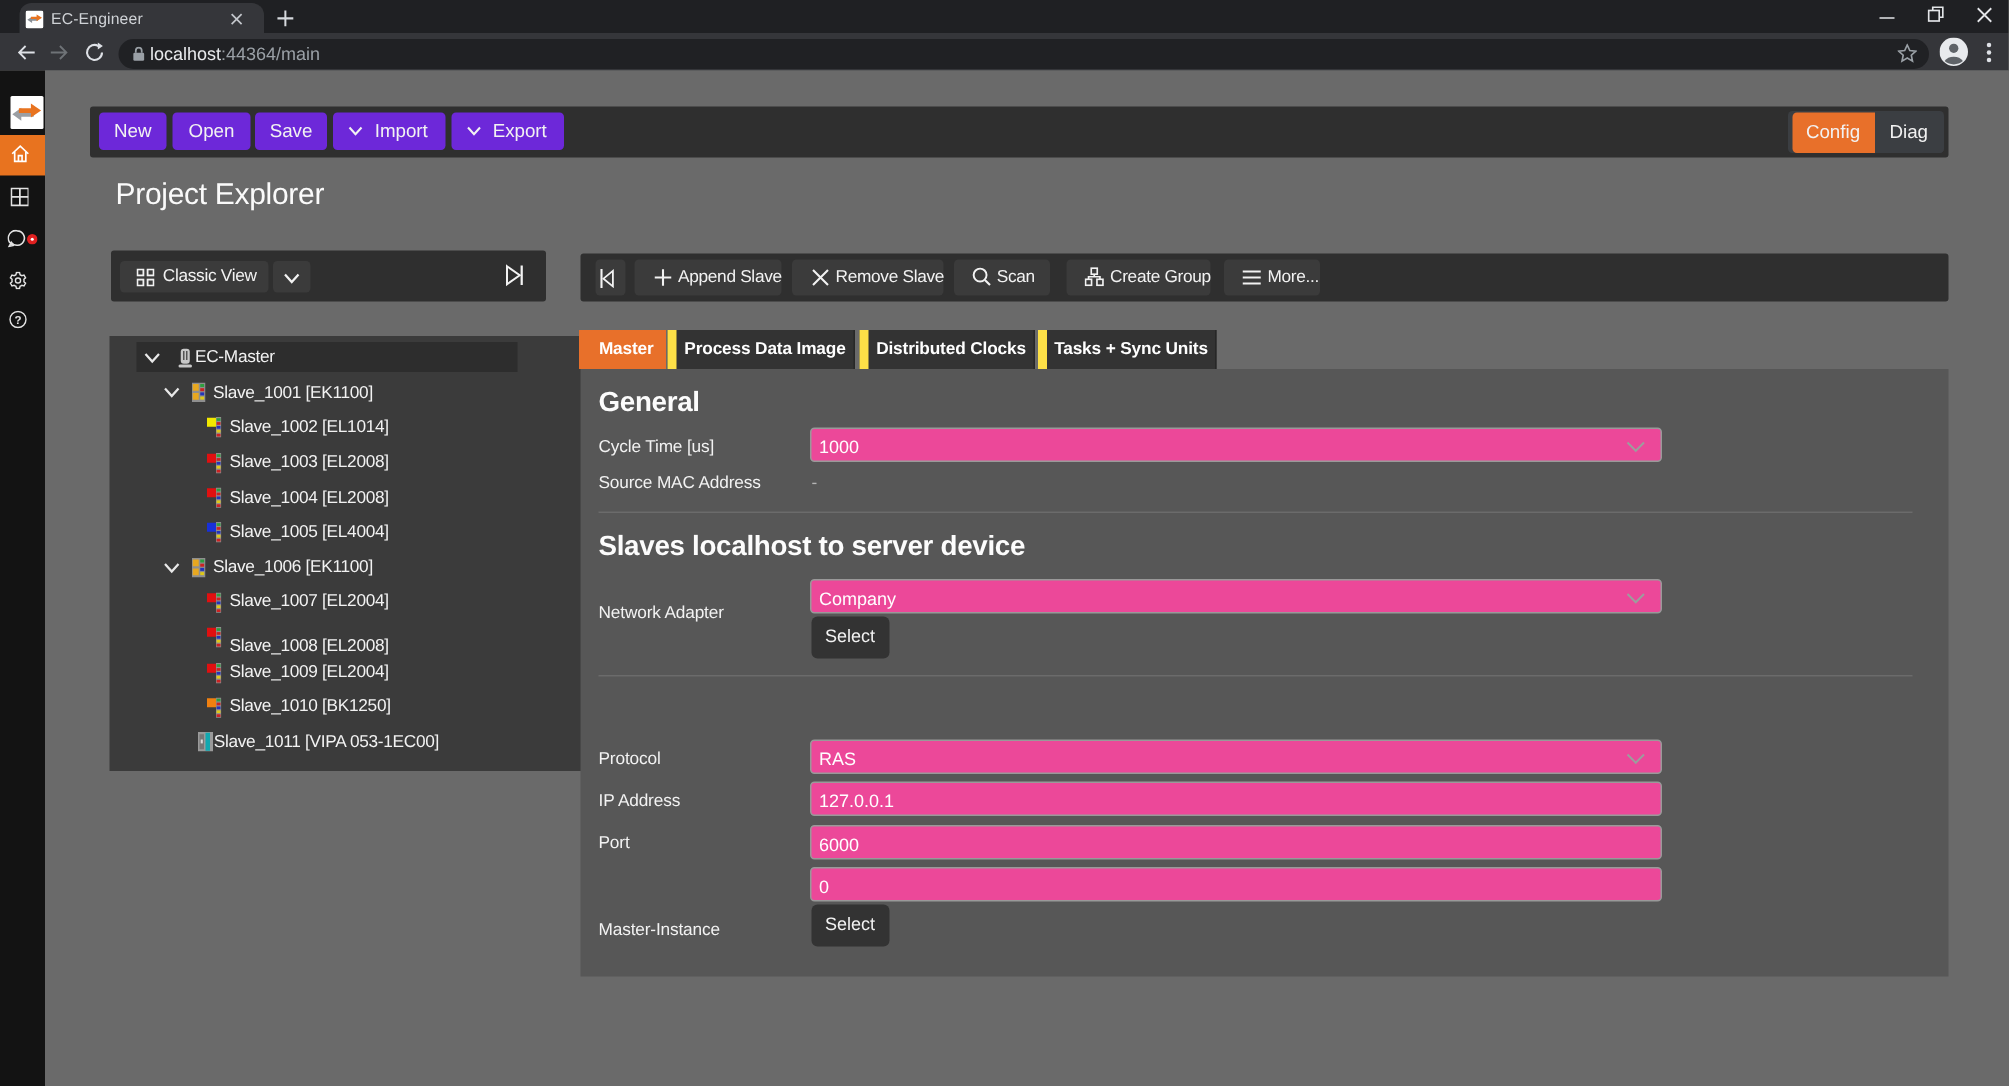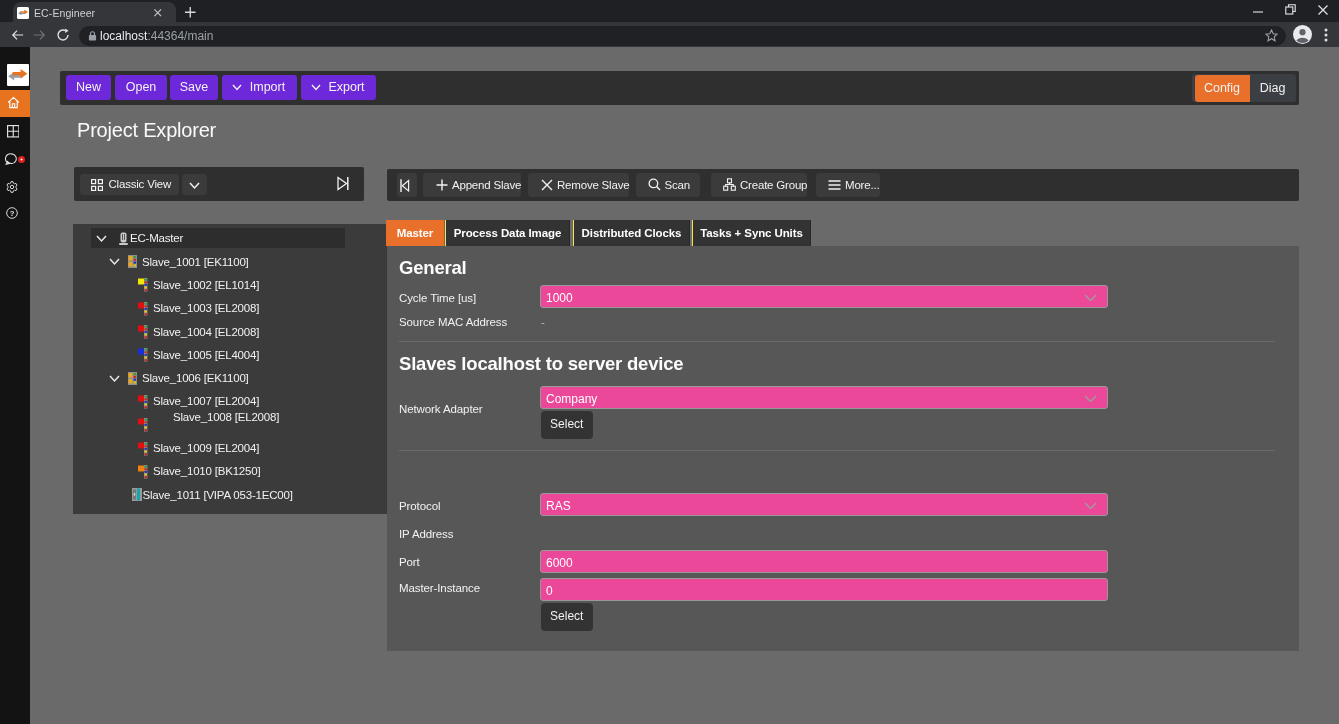--- a/index.html
+++ b/index.html
@@ -30,21 +30,21 @@
   
   #tree { position:absolute; left:73px; top:177px; width:353px; height:290px; background:#3b3b3b;text-align:right; }
   .trow { position:absolute; height:20px; font-size:11.5px; letter-spacing:-0.2px; color:#f2f2f2; line-height:20px; white-space:nowrap;}
   
   #rtb { position:absolute; left:387px; top:122px; width:912px; height:32px; background:#2f2f2f; border-radius:2px;}
   .rbtn { position:absolute; top:4px; height:24px; white-space:nowrap; background:#3b3b3b; border-radius:3px; color:#f2f2f2;
      font-size:11.5px; letter-spacing:-0.2px; line-height:24px; }
   
   #tabs { position:absolute; left:386px; top:173px; height:26px; }
   .tab2 { position:absolute; top:0; height:26px; white-space:nowrap; background:#333333; color:#fff; font-weight:bold;
-     font-size:11.5px; letter-spacing:-0.1px; line-height:26px; text-align:center; border-left:1px solid #fde047; border-right:1px solid #272727;}
+     font-size:11.5px; letter-spacing:-0.1px; line-height:26px; text-align:center; border-left:6px solid #fde047; border-right:1px solid #272727;}
   
   #panel { position:absolute; left:387px; top:199px; width:912px; height:405px; background:#575757; }
   .sect { position:absolute; left:12px; font-size:18.5px; font-weight:bold; color:#fcfcfc; letter-spacing:-0.2px;}
   .lbl { position:absolute; left:12px; font-size:11.5px; letter-spacing:-0.1px; color:#f2f2f2; }
   .field { position:absolute; left:152.5px; width:568px; height:23.5px; background:#ec4899;
      border:1px solid #999999; border-radius:3px; color:#fff; font-size:12px; line-height:21.5px;
      padding-left:5.5px; padding-top:2px; }
   .selbtn { position:absolute; width:52.5px; height:27.5px; background:#333333; border-radius:4px;
      color:#f2f2f2; font-size:12px; line-height:27.5px; text-align:center; }
   svg { display:block; }
@@ -275,21 +275,21 @@
 <div class="trow" style="left:80px;top:167.4px;">Slave_1007 [EL2004]</div>
 <svg class="abs" style="left:65px;top:194.2px" width="10" height="14" viewBox="0 0 10 14">
 <rect x="0" y="0.5" width="6" height="6" fill="#e01010"></rect>
 <rect x="6" y="0" width="3.4" height="13.5" fill="#8f8f8f"></rect>
 <rect x="6.4" y="0.8" width="2.6" height="1.8" fill="#2e9e3e"></rect>
 <rect x="6.4" y="3.4" width="2.6" height="1.8" fill="#cc2222"></rect>
 <rect x="6.4" y="6" width="2.6" height="1.8" fill="#2233bb"></rect>
 <rect x="6.4" y="8.6" width="2.6" height="1.8" fill="#ddc818"></rect>
 <rect x="6.4" y="11.2" width="2.6" height="1.8" fill="#cc2222"></rect>
 </svg>
-<div class="trow" style="left:80px;top:183px;margin-left:20px;">Slave_1008 [EL2008]</div>
+<div class="trow" style="left:80px;top:197px;">Slave_1008 [EL2008]</div>
 <svg class="abs" style="left:65px;top:217.5px" width="10" height="14" viewBox="0 0 10 14">
 <rect x="0" y="0.5" width="6" height="6" fill="#e01010"></rect>
 <rect x="6" y="0" width="3.4" height="13.5" fill="#8f8f8f"></rect>
 <rect x="6.4" y="0.8" width="2.6" height="1.8" fill="#2e9e3e"></rect>
 <rect x="6.4" y="3.4" width="2.6" height="1.8" fill="#cc2222"></rect>
 <rect x="6.4" y="6" width="2.6" height="1.8" fill="#2233bb"></rect>
 <rect x="6.4" y="8.6" width="2.6" height="1.8" fill="#ddc818"></rect>
 <rect x="6.4" y="11.2" width="2.6" height="1.8" fill="#cc2222"></rect>
 </svg>
 <div class="trow" style="left:80px;top:214.0px;">Slave_1009 [EL2004]</div>
@@ -384,19 +384,20 @@
     <div class="selbtn" style="left:153.5px;top:165px;">Select</div>
 
     <div class="abs" style="left:12px;top:204px;width:876px;height:1px;background:#6b6b6b;"></div>
     <div class="lbl" style="top:254px;">Protocol</div>
     <div class="field" style="top:246.5px;">RAS
       <svg class="abs" style="right:10px;top:8px" width="13" height="8" viewBox="0 0 13 8">
         <path d="M1 1 L6.5 6.5 L12 1" fill="none" stroke="#9d9d9d" stroke-width="1.3"></path>
       </svg>
     </div>
     <div class="lbl" style="top:282px;">IP Address</div>
+    <div class="field" style="top:274.5px;">127.0.0.1</div>
     <div class="lbl" style="top:310px;">Port</div>
     <div class="field" style="top:303.5px;">6000</div>
-    <div class="lbl" style="top:336px;">Master-Instance</div>
+    <div class="lbl" style="top:368px;">Master-Instance</div>
     <div class="field" style="top:331.5px;">0</div>
     <div class="selbtn" style="left:153.5px;top:357px;">Select</div>
   </div>
 </div>
 
 </body></html>

